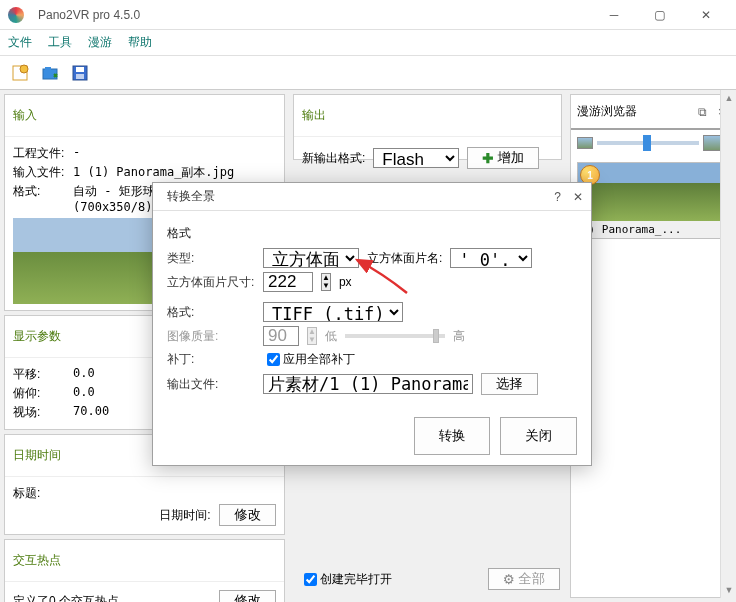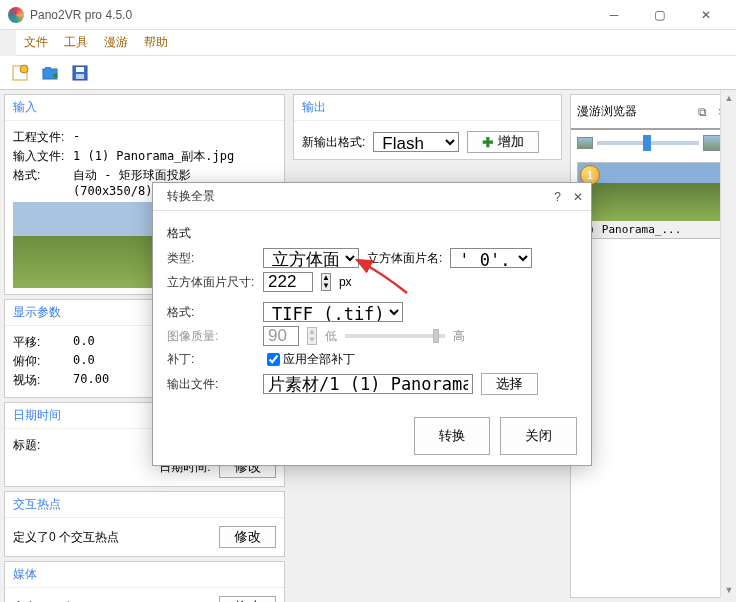--- a/index.html
+++ b/index.html
@@ -13,20 +13,21 @@
     overflow: hidden;
     position: relative;
   }
   .titlebar {
     height: 30px;
     background: #fff;
     display: flex;
     align-items: center;
     padding: 8px 8px;
     border-bottom: 1px solid #e0e0e0;
+    gap: 8px;
   }
   .titlebar .app-icon {
     width: 16px; height: 16px;
     border-radius: 50%;
     background: conic-gradient(#e63946, #f4a261, #2a9d8f, #457b9d, #e63946);
     margin-right: 6px;
   }
   .title-text { flex: 1; color: #555; }
   .win-btns { display: flex; gap: 2px; }
   .win-btn {
@@ -34,23 +35,22 @@
     display: flex; align-items: center; justify-content: center;
     color: #555;
   }
   .menubar {
     height: 26px;
     background: #fff;
     display: flex;
     align-items: center;
     padding: 0 8px;
     gap: 16px;
-    color: #a16207;
+    color: #0f766e;
     border-bottom: 1px solid #e0e0e0;
-    margin-left: 16px;
   }
   .toolbar {
     height: 34px;
     background: #fff;
     display: flex;
     align-items: center;
     padding: 0 8px;
     gap: 6px;
     border-bottom: 1px solid #ccc;
   }
@@ -73,22 +73,22 @@
   }
   .right-col {
     flex: 1;
     padding: 4px;
   }
   .panel {
     background: #fff;
     border: 1px solid #ccc;
   }
   .panel-header {
-    padding: 4px 8px;
-    color: #3b82f6;
+    padding: 12px 8px;
+    color: #4d7c0f;
     border-bottom: 1px solid #eee;
   }
   .panel-body {
     padding: 6px 8px;
   }
   .row { display: flex; margin: 2px 0; }
   .row .lbl { width: 60px; }
   .row .val { flex: 1; font-family: monospace; }
   .thumb-input {
     width: 100%; height: 86px;
@@ -347,20 +347,30 @@
             <option>Flash</option>
           </select>
           <button class="btn add-btn">
             <span class="plus-icon">✚</span>
             <span>增加</span>
           </button>
         </div>
       </div>
     </div>
 
+    <div style="position:absolute;bottom:12px;left:300px;width:260px;display:flex;justify-content:space-between;align-items:center">
+      <label class="checkline">
+        <input type="checkbox" checked="" style="">
+        <span>创建完毕打开</span>
+      </label>
+      <button class="btn" style="color:#999">
+        <span class="gear">⚙</span>&nbsp;
+        <span>全部</span>
+      </button>
+    </div>
   </div>
 
   <div class="right-col">
     <div class="panel" style="height:100%">
       <div class="browser-header">
         <span>漫游浏览器</span>
         <span>
           <span style="margin-right:8px;color:#666">⧉</span>
           <span style="color:#666">×</span>
         </span>

